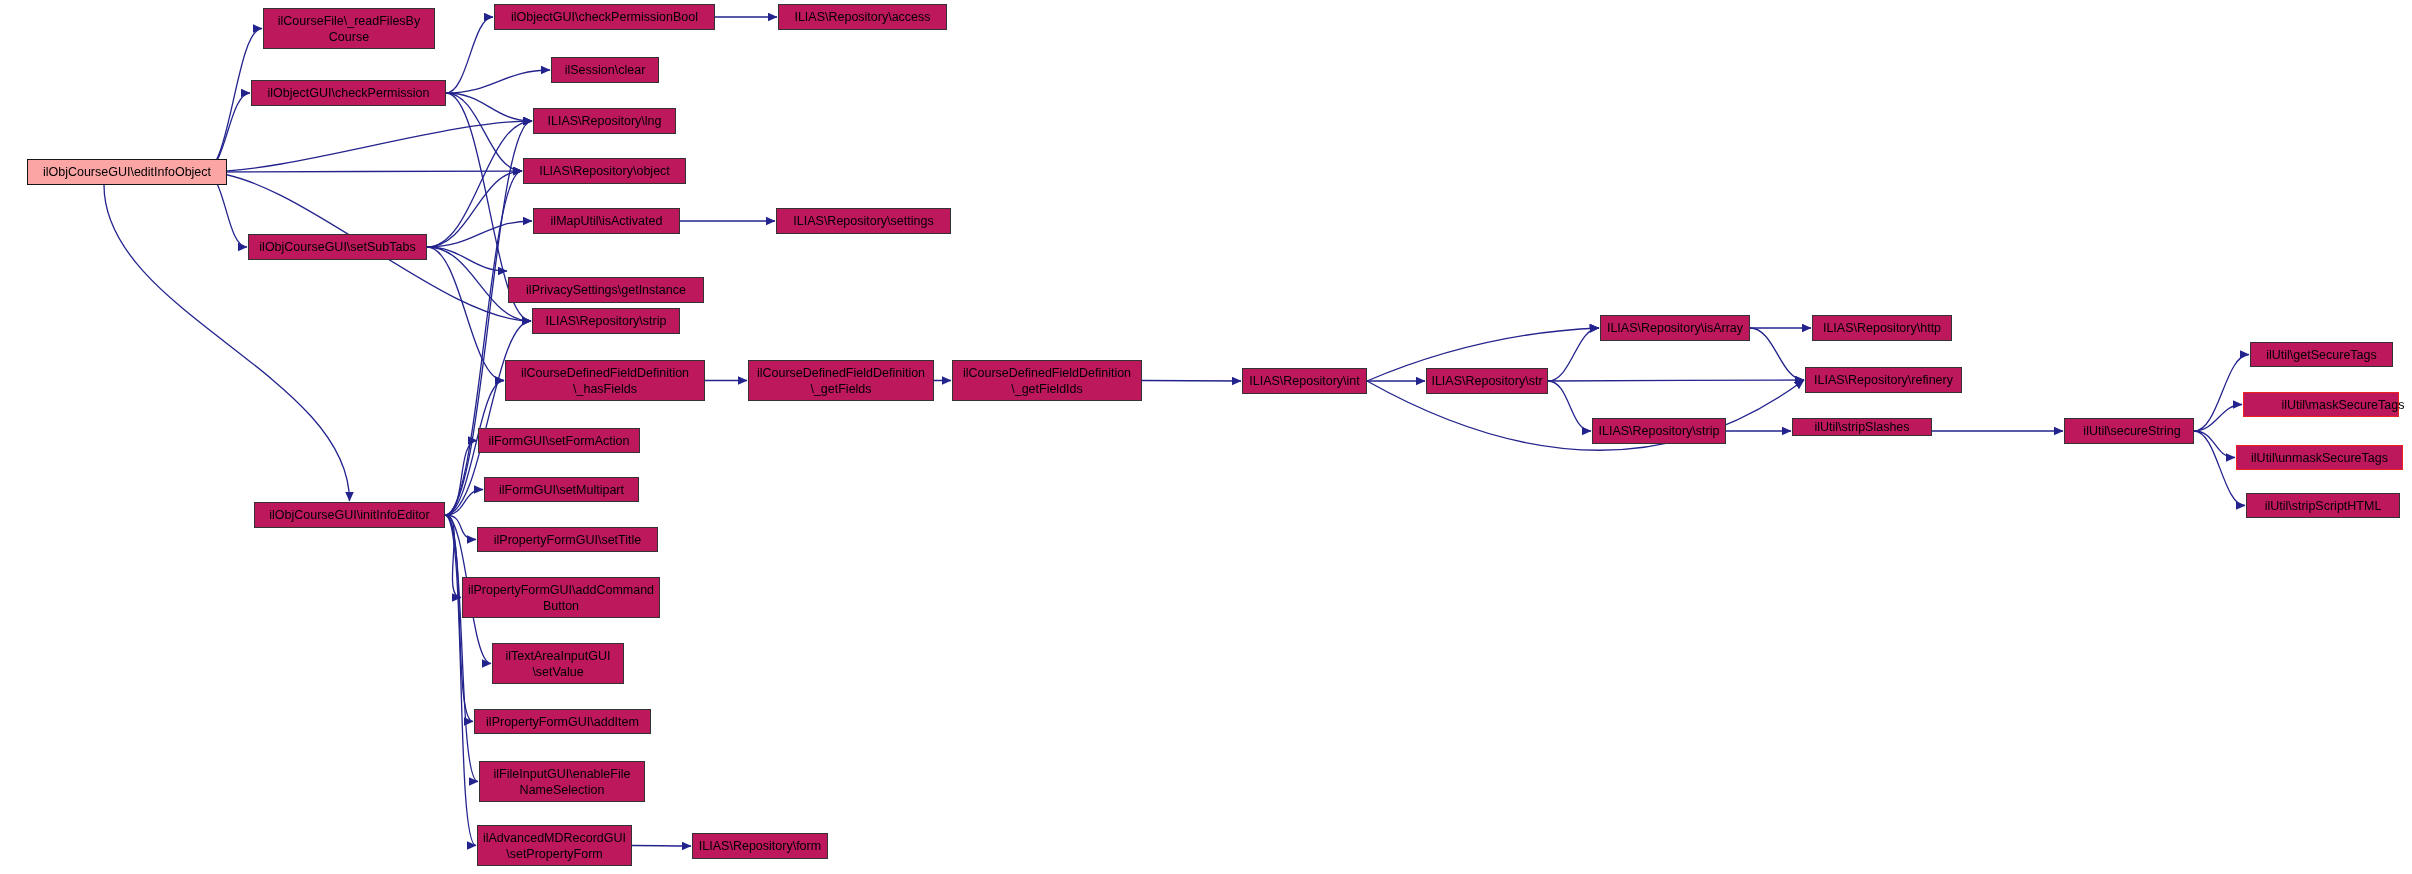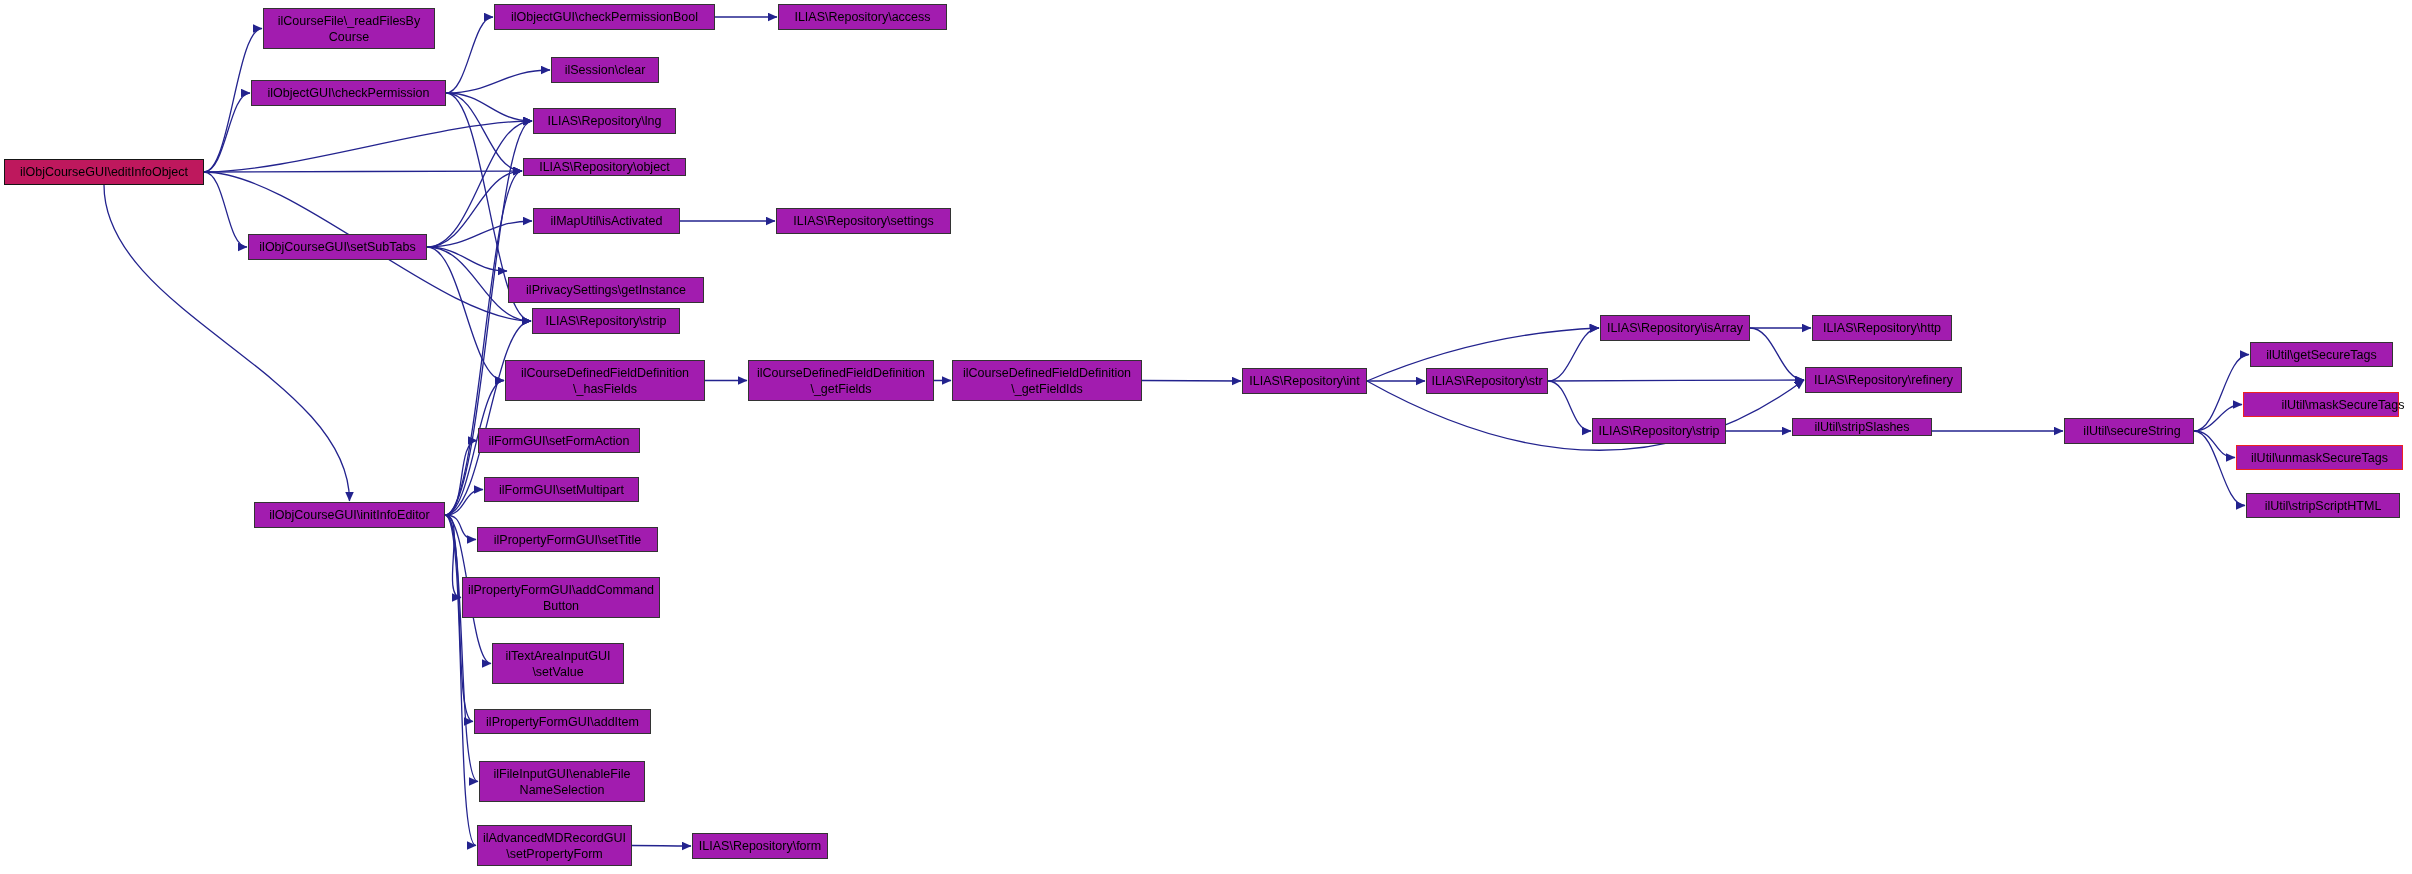--- a/index.html
+++ b/index.html
@@ -4,35 +4,35 @@
 <style>
   html,body { margin:0; padding:0; background:#ffffff; }
   #graph {
     position:relative;
     font-family:"Liberation Sans", sans-serif;
   }
   #edges { position:absolute; left:0; top:0; }
   .node {
     position:absolute;
     box-sizing:border-box;
-    background:#a21caf;
+    background:#be185d;
     border:1.2px solid #333333;
     display:flex;
     flex-direction:column;
     align-items:center;
     justify-content:center;
     font-size:12.5px;
     line-height:1.28;
     color:#000000;
     white-space:nowrap;
     text-align:center;
     cursor:pointer;
     z-index:2;
   }
-  .node.highlight { background:#be185d; border-color:#151515; border-width:1.6px; }
+  .node.highlight { background:#fca5a5; border-color:#151515; border-width:1.6px;margin-left:23px; }
   .node.alert { border-color:#ee2222; border-width:1.6px; }
   .node span { display:block; }
 </style>
 </head>
 <body>
 
 <div id="graph" style="width: 2412px; height: 874px;">
     <svg id="edges" width="2412" height="874">
       <defs>
         <marker id="arrow" markerWidth="11" markerHeight="9" refX="9.5" refY="4.5" orient="auto" markerUnits="userSpaceOnUse">
@@ -105,21 +105,21 @@
     </div>
     <div class="node" style="left: 778px; top: 4px; width: 169px; height: 26px;">
       <span>ILIAS\Repository\access</span>
     </div>
     <div class="node" style="left: 551px; top: 57px; width: 108px; height: 26px;">
       <span>ilSession\clear</span>
     </div>
     <div class="node" style="left: 533px; top: 108px; width: 143px; height: 26px;">
       <span>ILIAS\Repository\lng</span>
     </div>
-    <div class="node" style="left: 523px; top: 158px; width: 163px; height: 18px;">
+    <div class="node" style="left: 523px; top: 158px; width: 163px; height: 26px;">
       <span>ILIAS\Repository\object</span>
     </div>
     <div class="node" style="left: 533px; top: 208px; width: 147px; height: 26px;">
       <span>ilMapUtil\isActivated</span>
     </div>
     <div class="node" style="left: 776px; top: 208px; width: 175px; height: 26px;">
       <span>ILIAS\Repository\settings</span>
     </div>
     <div class="node" style="left: 248px; top: 234px; width: 179px; height: 26px;">
       <span>ilObjCourseGUI\setSubTabs</span>

